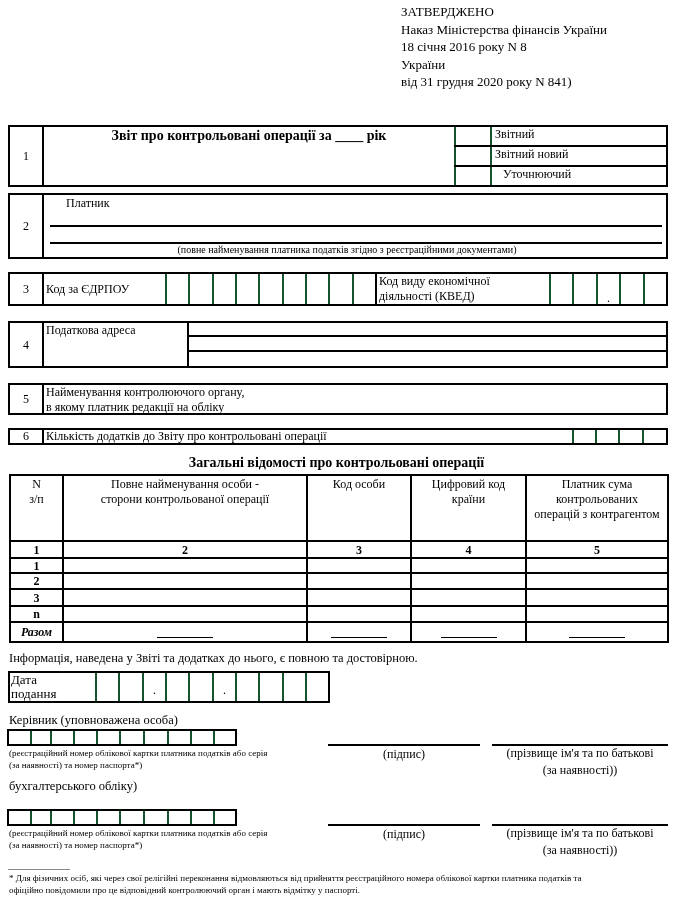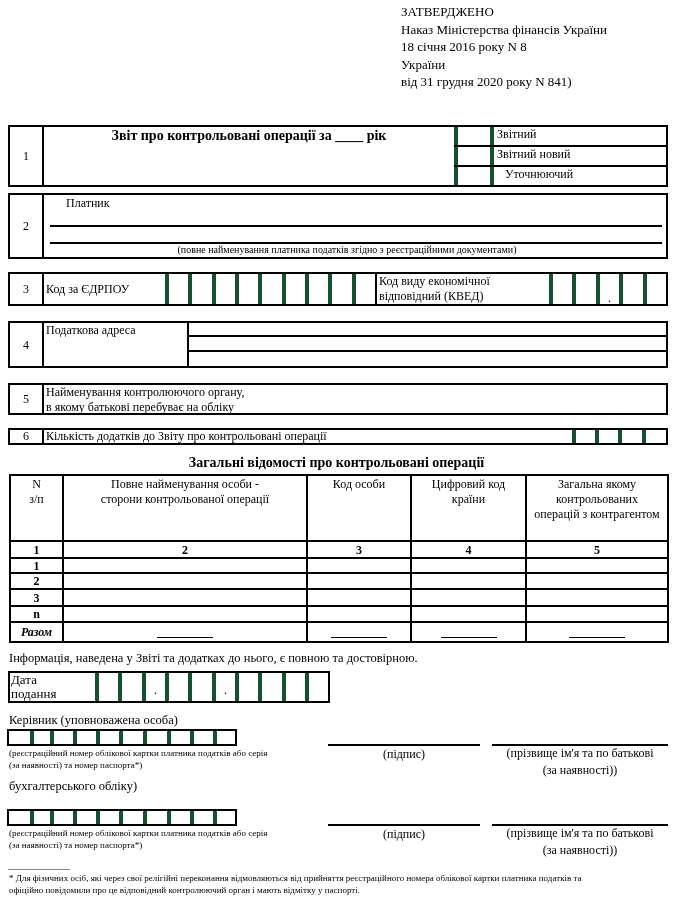--- a/index.html
+++ b/index.html
@@ -12,21 +12,21 @@
     .abs { position: absolute; }
     .nowrap { white-space: nowrap; }
     .frame { position: absolute; border: 2px solid #000; }
     .num {
       position: absolute; left: 0; top: 0; width: 34px; height: 100%;
       border-right: 2px solid #000;
       display: flex; align-items: center; justify-content: center;
     }
     .row { display: flex; }
     .boxrow { position: absolute; display: flex; }
-    .bx { flex: 0 0 auto; border-left: 4px solid #14532d; position: relative; height: 100%; }
+    .bx { flex: 0 0 auto; border-left: 2px solid #14532d; position: relative; height: 100%; }
     .bx.first { border-left: none; }
     .dot { position: absolute; left: 0; right: 0; bottom: 1px; text-align: center; line-height: 10px; font-size: 12px; }
     .sigfield { position: absolute; height: 18px; border-bottom: 2px solid #000; }
     .cap { position: absolute; text-align: center; white-space: nowrap; }
     .small { font-size: 9px; line-height: 12px; }
 
     .optable {
       position: absolute; left: 9px; top: 474px; width: 658px;
       border-collapse: collapse; table-layout: fixed; border: 2px solid #000;
     }
@@ -88,21 +88,21 @@
     <div class="bx" style="width:23px"></div>
     <div class="bx" style="width:23px"></div>
     <div class="bx" style="width:24px"></div>
     <div class="bx" style="width:23px"></div>
     <div class="bx" style="width:23px"></div>
     <div class="bx" style="width:24px"></div>
     <div class="bx" style="width:23px"></div>
   </div>
   <div class="abs nowrap" style="left:365px;top:0;width:174px;height:30px;border-left:2px solid #000;padding-left:2px;line-height:15px">
     <div>Код виду економічної</div>
-    <div>відповідний (КВЕД)</div>
+    <div>діяльності (КВЕД)</div>
   </div>
   <div class="boxrow" style="left:539px;top:0;height:30px">
     <div class="bx" style="width:23px"></div>
     <div class="bx" style="width:24px"></div>
     <div class="bx" style="width:23px">
       <span class="dot">.</span>
     </div>
     <div class="bx" style="width:24px"></div>
     <div class="bx" style="width:23px"></div>
   </div>
@@ -115,21 +115,21 @@
     <div style="height:12px"></div>
     <div style="height:15px;border-top:2px solid #000"></div>
     <div style="height:16px;border-top:2px solid #000"></div>
   </div>
 </section>
 
 <section class="frame" style="left:8px;top:383px;width:660px;height:32px">
   <div class="num">5</div>
   <div class="abs nowrap" style="left:36px;top:0;line-height:15px">
     <div>Найменування контролюючого органу,</div>
-    <div>в якому батькові перебуває на обліку</div>
+    <div>в якому платник редакції на обліку</div>
   </div>
   <div class="abs" style="left:300px;top:0;width:356px;height:28px"></div>
 </section>
 
 <section class="frame" style="left:8px;top:428px;width:660px;height:17px">
   <div class="num" style="line-height:13px">6</div>
   <div class="abs nowrap" style="left:36px;top:0;line-height:13px">Кількість додатків до Звіту про контрольовані операції</div>
   <div class="boxrow" style="left:562px;top:0;height:13px">
     <div class="bx" style="width:23px"></div>
     <div class="bx" style="width:23px"></div>
@@ -159,21 +159,21 @@
         <span class="hline">сторони контрольованої операції</span>
       </th>
       <th>
         <span class="hline">Код особи</span>
       </th>
       <th>
         <span class="hline">Цифровий код</span>
         <span class="hline">країни</span>
       </th>
       <th>
-        <span class="hline">Загальна якому</span>
+        <span class="hline">Платник сума</span>
         <span class="hline">контрольованих</span>
         <span class="hline">операцій з контрагентом</span>
       </th>
     </tr>
     <tr style="height:17px">
       <th class="b">1</th>
       <th class="b">2</th>
       <th class="b">3</th>
       <th class="b">4</th>
       <th class="b">5</th>

